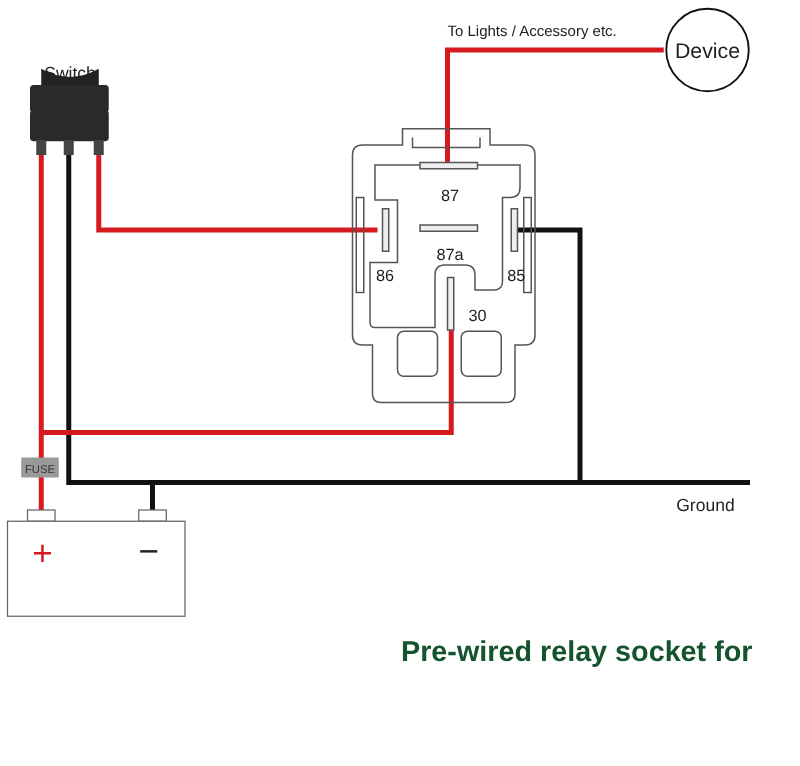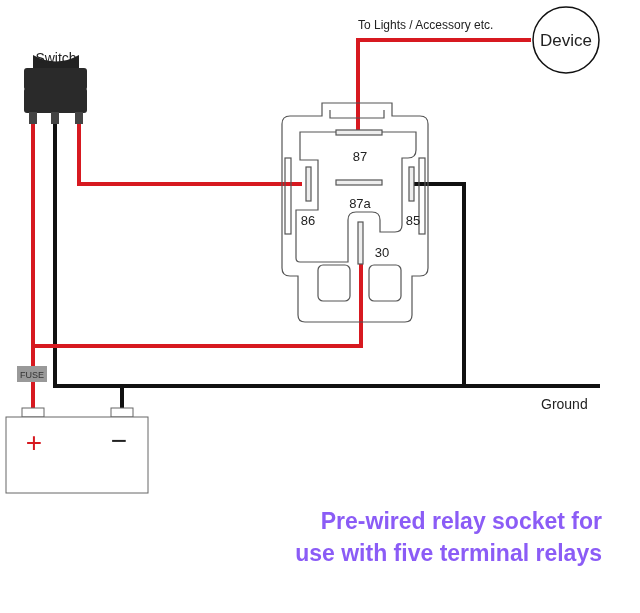--- a/index.html
+++ b/index.html
@@ -2,21 +2,21 @@
 <html><head>
 <meta charset="utf-8">
 <style>
   html, body { margin: 0; padding: 0; background: #ffffff; }
   body { width: 640px; height: 613px; position: relative; overflow: hidden;
          font-family: "Liberation Sans", sans-serif; }
   svg { position: absolute; left: 0; top: 0; }
   .lbl { font-family: "Liberation Sans", sans-serif; fill: #222; }
   .caption { position: absolute; right: 38px; text-align: right;
              font-family: "Liberation Sans", sans-serif; font-weight: bold;
-             font-size: 23px; color: #8b5cf6; line-height: 32px; }
+             font-size: 23px; color: #14532d; line-height: 32px; }
 </style>
 </head>
 <body>
 
 <svg width="640" height="613" viewBox="0 0 640 613">
 
   <g stroke="#111" stroke-width="4" fill="none">
     <polyline points="55,120 55,386 600,386"></polyline>
     <polyline points="414,184 464,184 464,386"></polyline>
     <polyline points="122,386 122,410"></polyline>
@@ -77,14 +77,13 @@
     <rect x="22" y="408" width="22" height="9" fill="#fff" stroke="#666" stroke-width="1"></rect>
     <rect x="111" y="408" width="22" height="9" fill="#fff" stroke="#666" stroke-width="1"></rect>
     <rect x="6" y="417" width="142" height="76" fill="#fff" stroke="#666" stroke-width="1"></rect>
     <text x="34" y="452" font-size="28" fill="#d71920" text-anchor="middle" font-family="Liberation Sans, sans-serif">+</text>
     <text x="119" y="450" font-size="28" fill="#222" text-anchor="middle" font-family="Liberation Sans, sans-serif">−</text>
   </g>
 </svg>
 
 <div class="caption" style="top:505px;">
   <div>Pre-wired relay socket for</div>
-  <div>use with five terminal relays</div>
 </div>
 
 </body></html>

